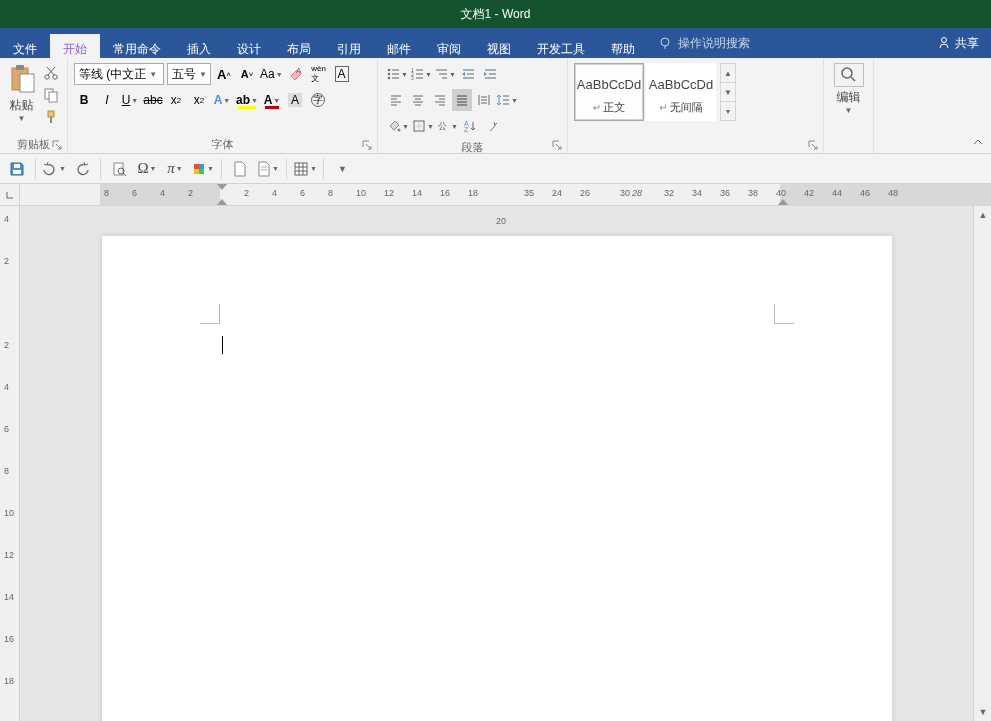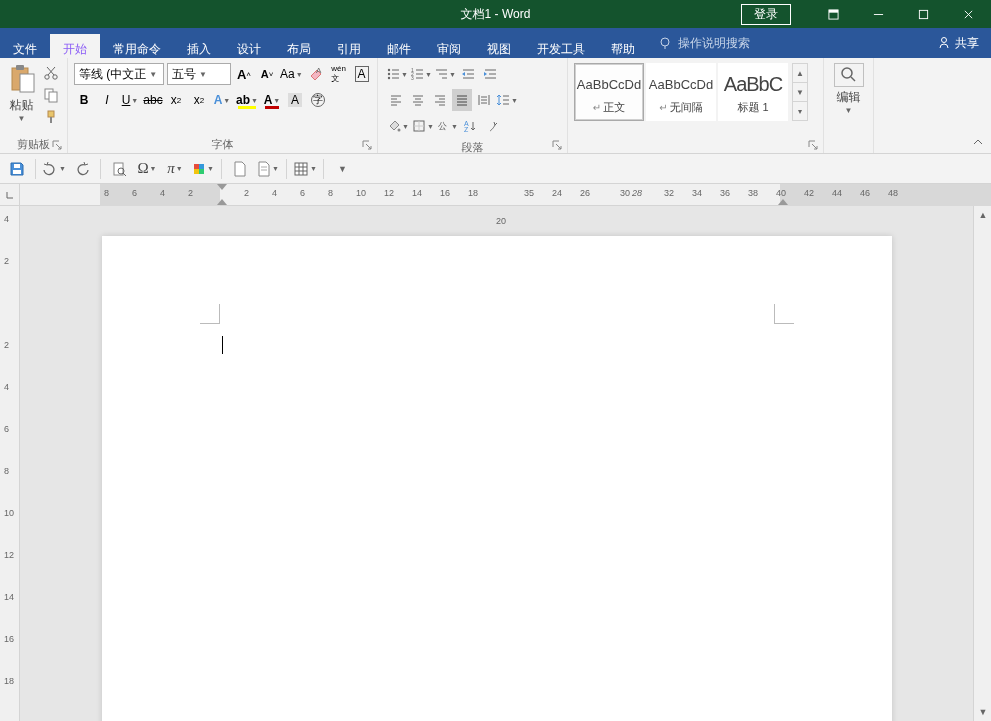--- a/index.html
+++ b/index.html
@@ -85,45 +85,20 @@
 .vscroll .up, .vscroll .dn { position: absolute; left: 0; width: 18px; height: 18px; display: flex; align-items: center; justify-content: center; cursor: pointer; font-size: 9px; color: #666; }
 .vscroll .up { top: 0; } .vscroll .dn { bottom: 0; }
 
 svg { pointer-events: none; }
 </style>
 </head>
 <body>
 
 <div class="titlebar">
   <span class="title">文档1  -  Word</span>
-  <div class="right">
-    <span class="login">登录</span>
-    <div class="winbtn">
-        <svg viewBox="0 0 12 12">
-          <rect x="1" y="1" width="10" height="10" fill="none" stroke="#fff"></rect>
-          <rect x="1" y="1" width="10" height="3" fill="#fff"></rect>
-        </svg>
-      </div>
-    <div class="winbtn">
-        <svg viewBox="0 0 12 12">
-          <line x1="1" y1="6" x2="11" y2="6" stroke="#fff" stroke-width="1"></line>
-        </svg>
-      </div>
-    <div class="winbtn">
-        <svg viewBox="0 0 12 12">
-          <rect x="1.5" y="1.5" width="9" height="9" fill="none" stroke="#fff"></rect>
-        </svg>
-      </div>
-    <div class="winbtn">
-        <svg viewBox="0 0 12 12">
-          <line x1="2" y1="2" x2="10" y2="10" stroke="#fff"></line>
-          <line x1="10" y1="2" x2="2" y2="10" stroke="#fff"></line>
-        </svg>
-      </div>
-  </div>
 </div>
 
 <div class="menubar">
   <div class="tab">文件</div>
   <div class="tab active">开始</div>
   <div class="tab">常用命令</div>
   <div class="tab">插入</div>
   <div class="tab">设计</div>
   <div class="tab">布局</div>
   <div class="tab">引用</div>
@@ -193,21 +168,21 @@
   </div>
 
   <div class="group grouprel" style="width:310px">
     <div class="body">
       <div class="font-body">
         <div class="font-row">
           <div class="combo" style="width:90px">
               <span>等线 (中文正</span>
               <span class="dd">▼</span>
             </div>
-          <div class="combo" style="width:64px">
+          <div class="combo" style="width:44px">
               <span>五号</span>
               <span class="dd">▼</span>
             </div>
           <div class="ibtn">
               <span style="font-size:13px;font-weight:bold">A</span>
               <span style="font-size:8px">˄</span>
             </div>
           <div class="ibtn">
               <span style="font-size:11px;font-weight:bold">A</span>
               <span style="font-size:8px">˅</span>
@@ -430,24 +405,20 @@
   <div class="group grouprel" style="width:256px">
     <div class="body">
       <div class="styles-body">
         <div class="style-item sel">
           <div class="prev">AaBbCcDd</div>
           <div><span class="ret">↵</span><span class="nm">正文</span></div>
         </div>
         <div class="style-item">
           <div class="prev">AaBbCcDd</div>
           <div><span class="ret">↵</span><span class="nm">无间隔</span></div>
-        </div>
-        <div class="style-item">
-          <div class="prev big">AaBbC</div>
-          <div><span class="nm">标题 1</span></div>
         </div>
         <div class="styles-more">
           <div>▲</div>
           <div>▼</div>
           <div>▾</div>
         </div>
       </div>
     </div>
     <div class="launcher"><svg width="10" height="10" viewBox="0 0 10 10">
           <path d="M1 1 h6 M1 1 v6 M4 4 l5 5 M9 9 h-3 M9 9 v-3" stroke="#888" fill="none"></path>

